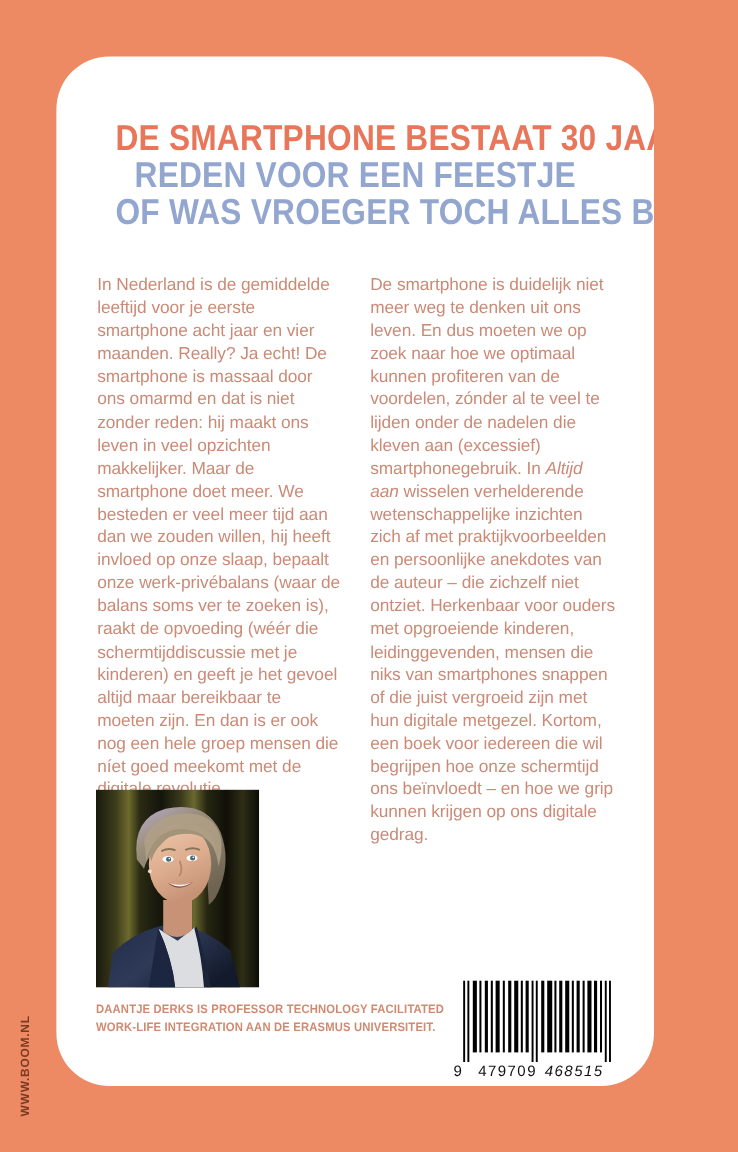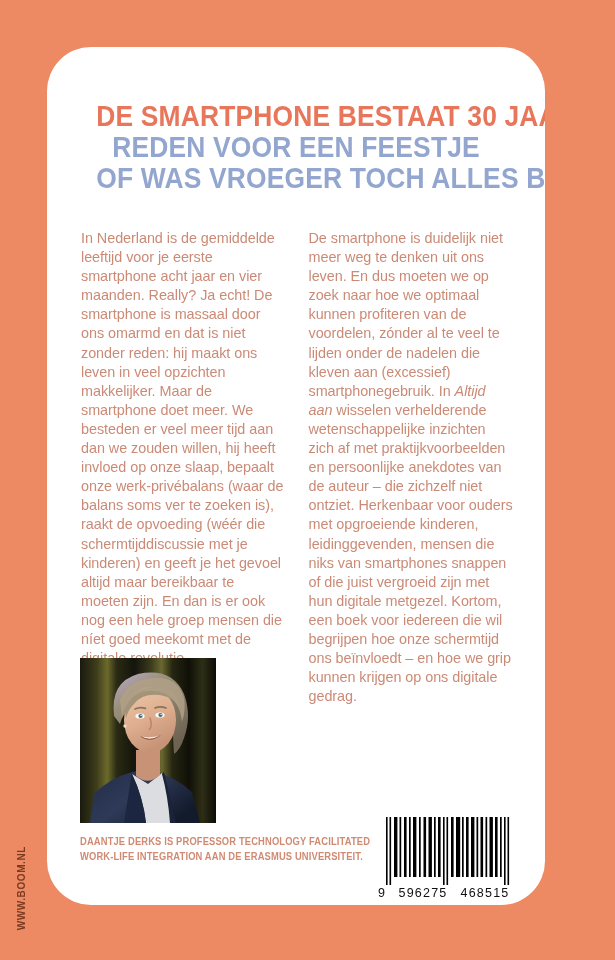--- a/index.html
+++ b/index.html
@@ -138,21 +138,21 @@
   .barcode-digits {
     margin-top: 1px;
     display: flex;
     font-family: "Liberation Sans", sans-serif;
     font-size: 12.5px;
     color: #111111;
     letter-spacing: 0.4px;
   }
   .barcode-digits .d-lead { width: 14px; text-align: left; }
   .barcode-digits .d-left { flex: 1; text-align: center; letter-spacing: 1.2px; }
-  .barcode-digits .d-right { flex: 1; text-align: center; letter-spacing: 1.2px; }
+  .barcode-digits .d-right { flex: 1; letter-spacing: 1.2px; font-style: italic; }
 </style>
 </head>
 <body>
 
 <div class="spine-url">
   <span>WWW.BOOM.NL</span>
 </div>
 
 <div class="card">
 
@@ -280,18 +280,18 @@
         <rect x="107.5" y="0" width="1.7" height="60"></rect>
         <rect x="111.5" y="0" width="3.4" height="60"></rect>
         <rect x="117" y="0" width="2.6" height="60"></rect>
         <rect x="122" y="0" width="1.7" height="60"></rect>
         <rect x="126" y="0" width="1.6" height="68"></rect>
         <rect x="129.5" y="0" width="1.6" height="68"></rect>
       </g>
     </svg>
     <div class="barcode-digits">
       <span class="d-lead">9</span>
-      <span class="d-left">596275</span>
+      <span class="d-left">479709</span>
       <span class="d-right">468515</span>
     </div>
   </div>
 
 </div>
 
 </body></html>

